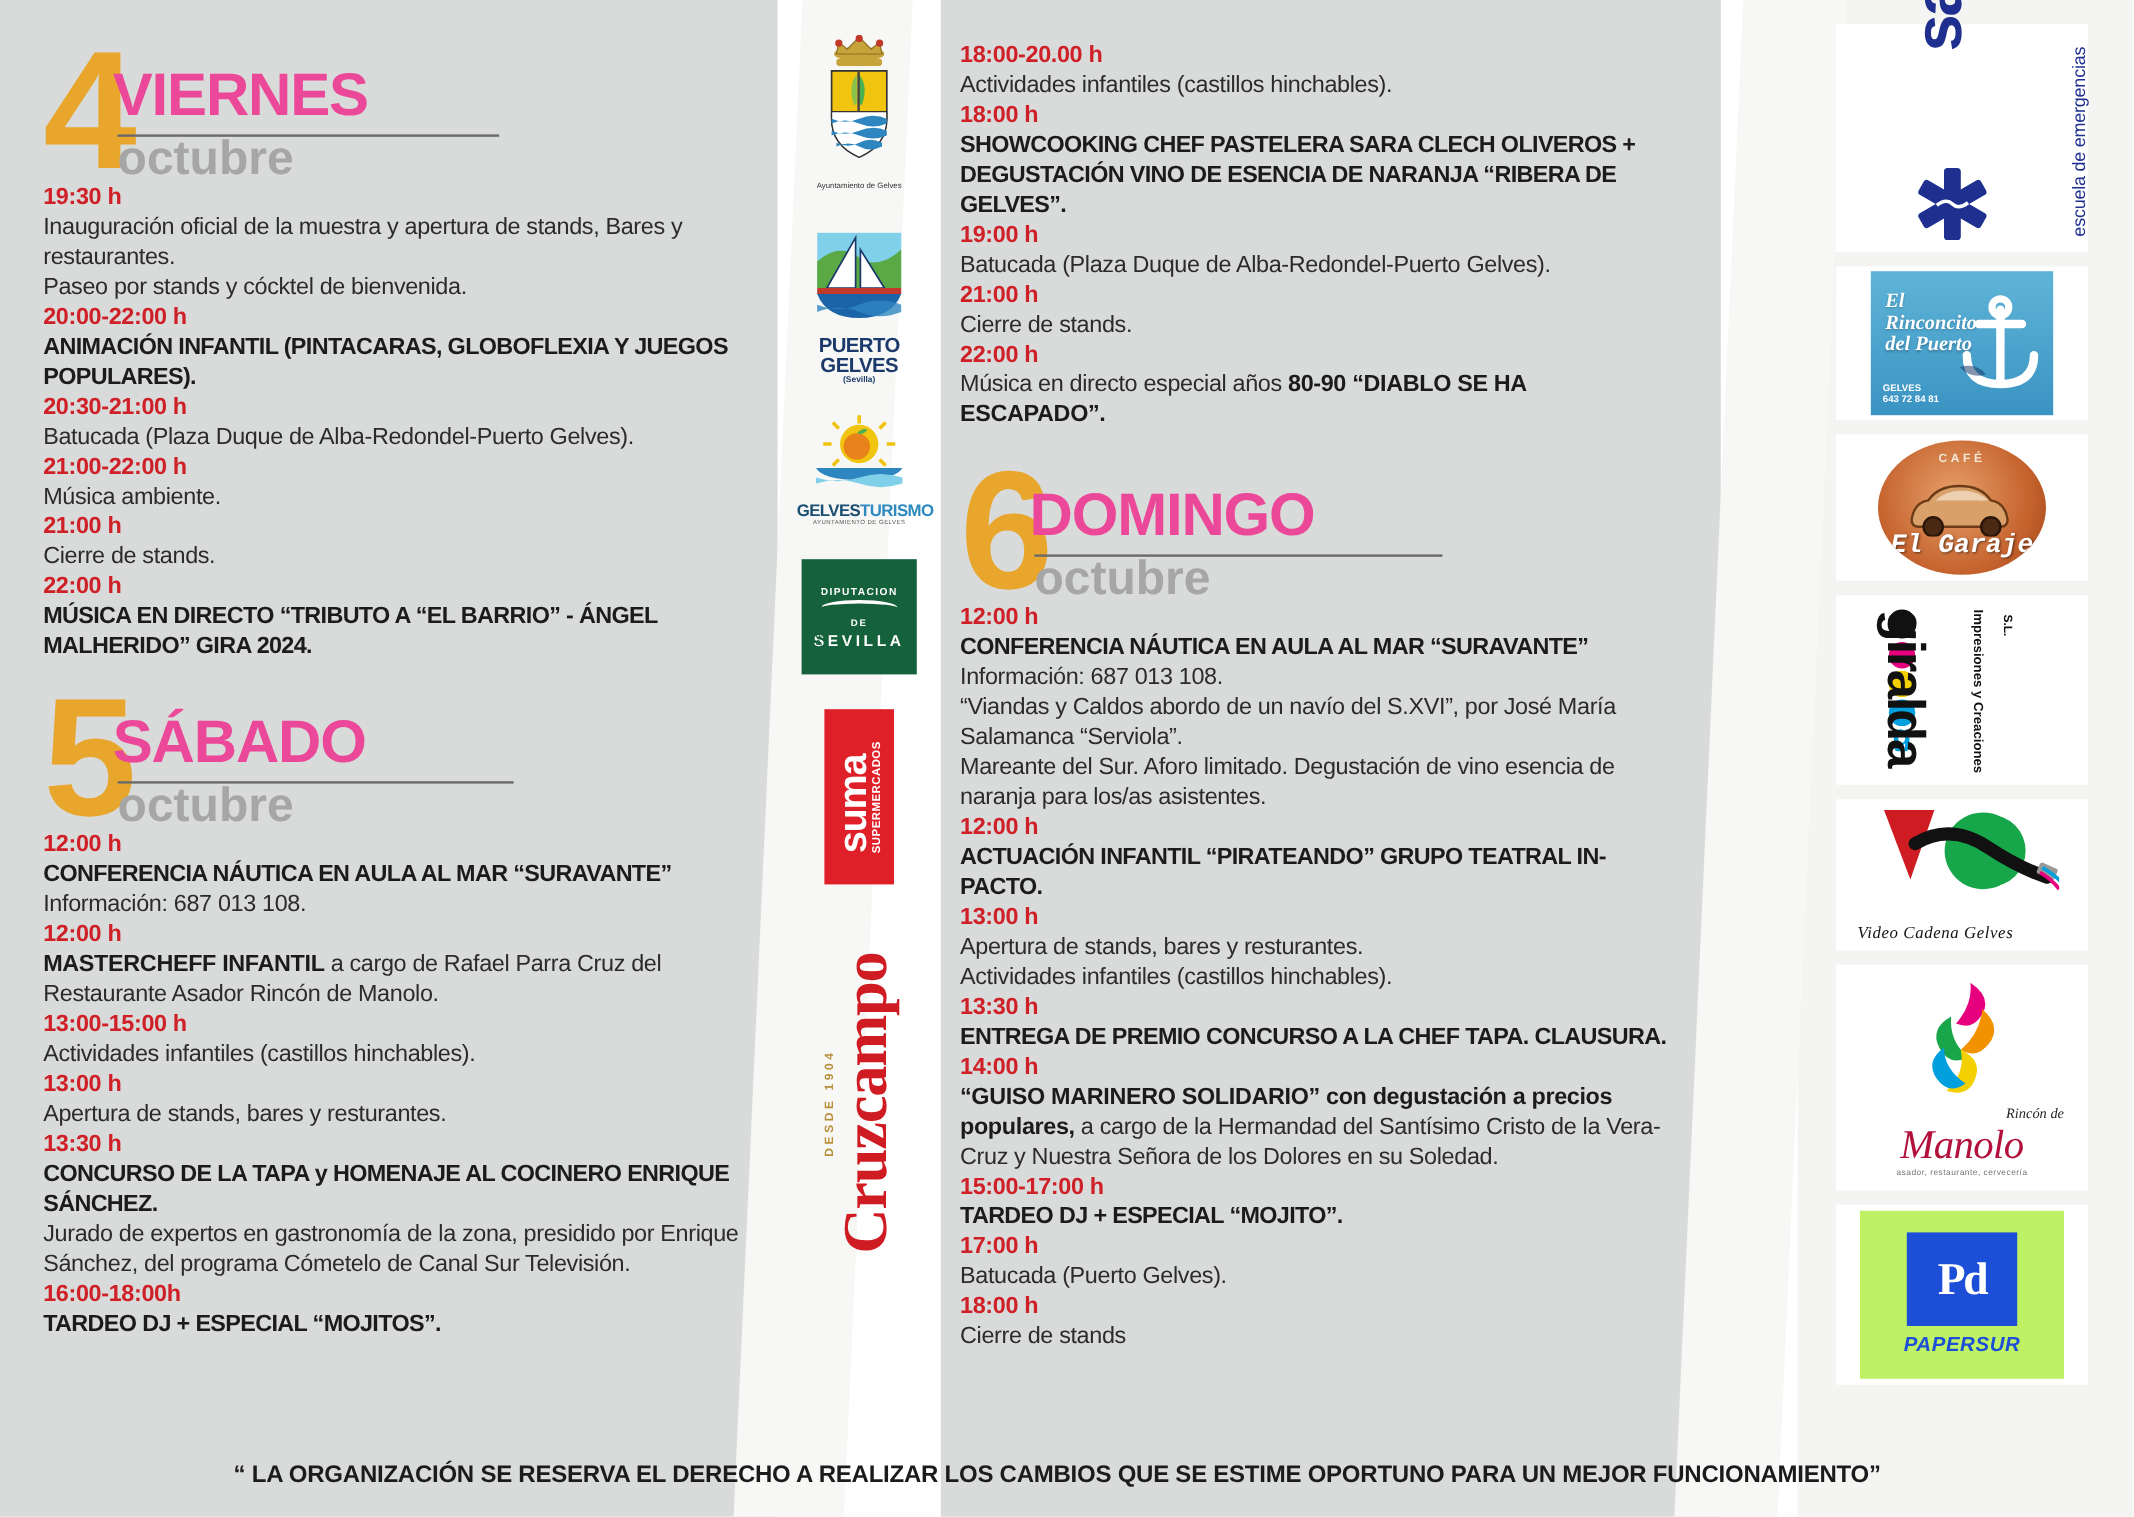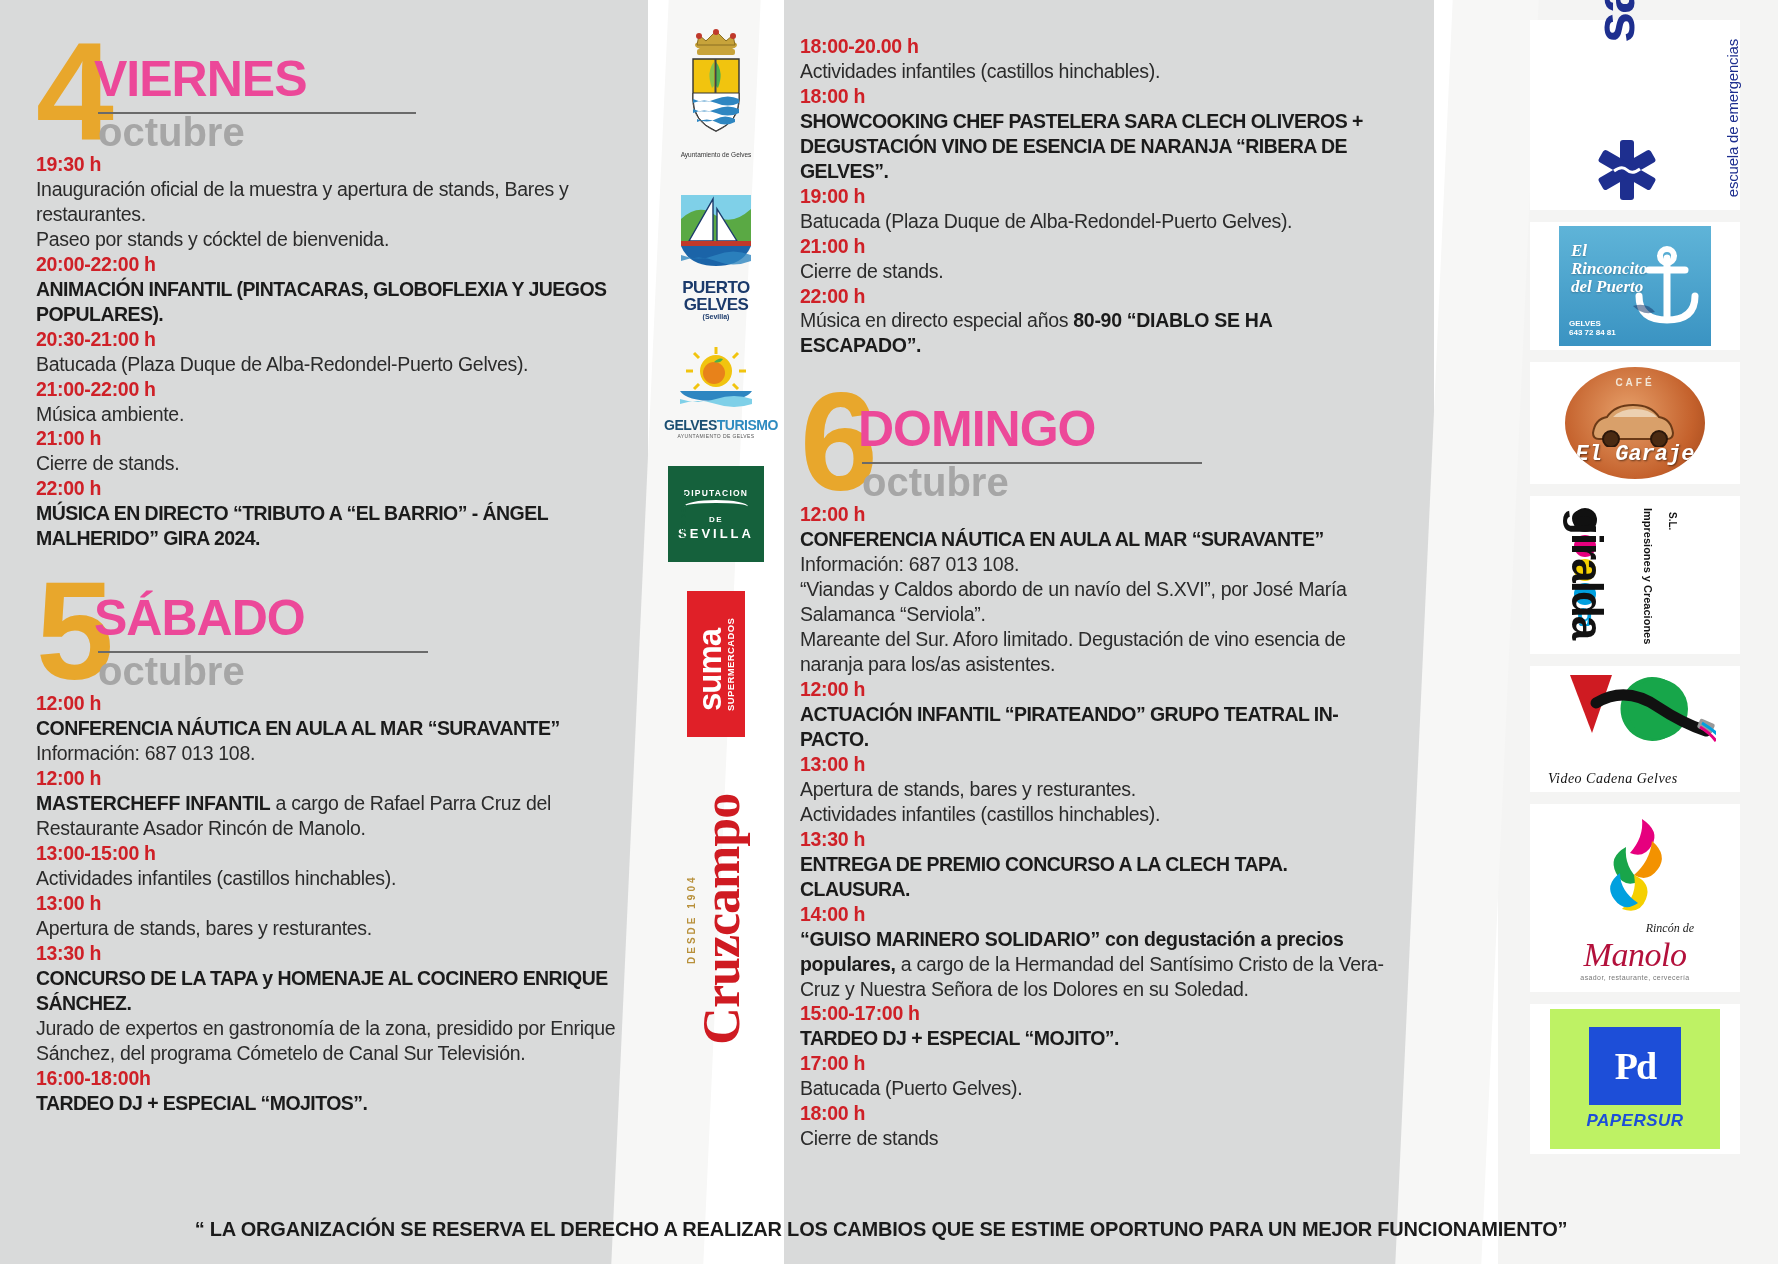--- a/index.html
+++ b/index.html
@@ -301,21 +301,21 @@
   }
 
   .manolo-logo {
     width: 170px; height: 180px; background: #fff;
     display: flex; flex-direction: column;
     align-items: center; justify-content: center; gap: 2px;
   }
   .man-rincon {
     font-family: "Liberation Serif", serif;
     font-style: italic; font-size: 12px; color: #222;
-    align-self: flex-end; margin-right: 26px;
+    align-self: flex-end; 
   }
   .man-word {
     font-family: "Liberation Serif", serif;
     font-style: italic; font-size: 34px; color: #b3103b;
     line-height: 1; letter-spacing: -0.5px;
   }
   .man-sub { font-size: 7px; color: #777; letter-spacing: 0.4px; }
 
   .papersur-logo {
     width: 170px; height: 140px; background: #bef264;
@@ -517,21 +517,21 @@
         <div class="entry"><span class="desc bold tight">CONFERENCIA NÁUTICA EN AULA AL MAR “SURAVANTE”</span></div>
         <div class="entry"><span class="desc">Información: 687 013 108.</span></div>
         <div class="entry"><span class="desc">“Viandas y Caldos abordo de un navío del S.XVI”, por José María Salamanca “Serviola”.</span></div>
         <div class="entry"><span class="desc">Mareante del Sur. Aforo limitado. Degustación de vino esencia de naranja para los/as asistentes.</span></div>
         <div class="entry"><span class="time">12:00 h</span></div>
         <div class="entry"><span class="desc bold tight">ACTUACIÓN INFANTIL “PIRATEANDO” GRUPO TEATRAL IN-PACTO.</span></div>
         <div class="entry"><span class="time">13:00 h</span></div>
         <div class="entry"><span class="desc">Apertura de stands, bares y resturantes.</span></div>
         <div class="entry"><span class="desc">Actividades infantiles (castillos hinchables).</span></div>
         <div class="entry"><span class="time">13:30 h</span></div>
-        <div class="entry"><span class="desc bold tight">ENTREGA DE PREMIO CONCURSO A LA CLECH TAPA. CLAUSURA.</span></div>
+        <div class="entry"><span class="desc bold tight">ENTREGA DE PREMIO CONCURSO A LA CHEF TAPA. CLAUSURA.</span></div>
         <div class="entry"><span class="time">14:00 h</span></div>
         <div class="entry"><span class="desc"><b>“GUISO MARINERO SOLIDARIO” con degustación a precios populares,</b> a cargo de la Hermandad del Santísimo Cristo de la Vera-Cruz y Nuestra Señora de los Dolores en su Soledad.</span></div>
         <div class="entry"><span class="time">15:00-17:00 h</span></div>
         <div class="entry"><span class="desc bold tight">TARDEO DJ + ESPECIAL “MOJITO”.</span></div>
         <div class="entry"><span class="time">17:00 h</span></div>
         <div class="entry"><span class="desc">Batucada (Puerto Gelves).</span></div>
         <div class="entry"><span class="time">18:00 h</span></div>
         <div class="entry"><span class="desc">Cierre de stands</span></div>
       </div>
     </div>

